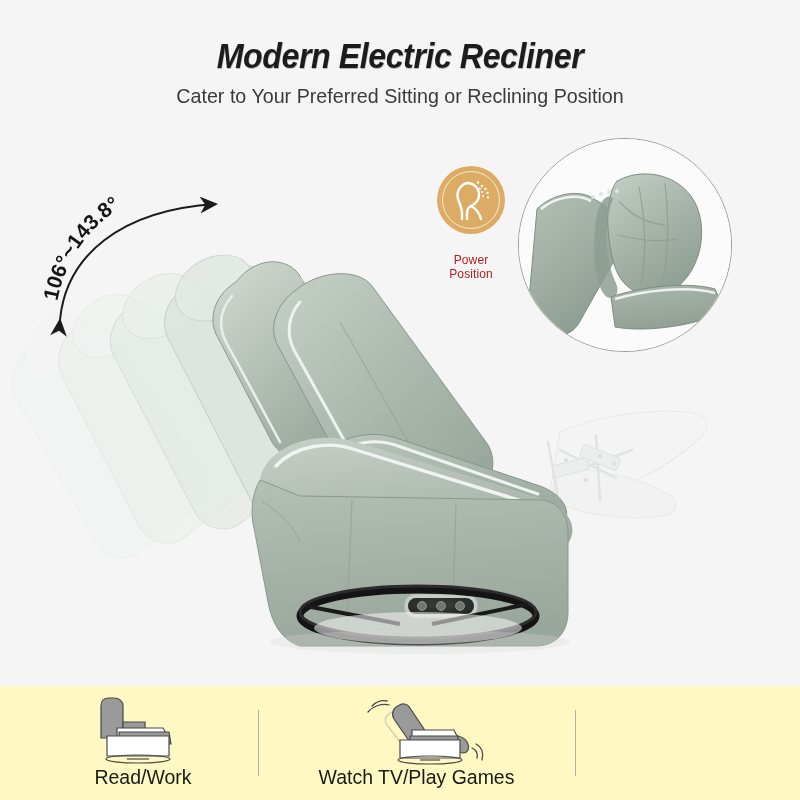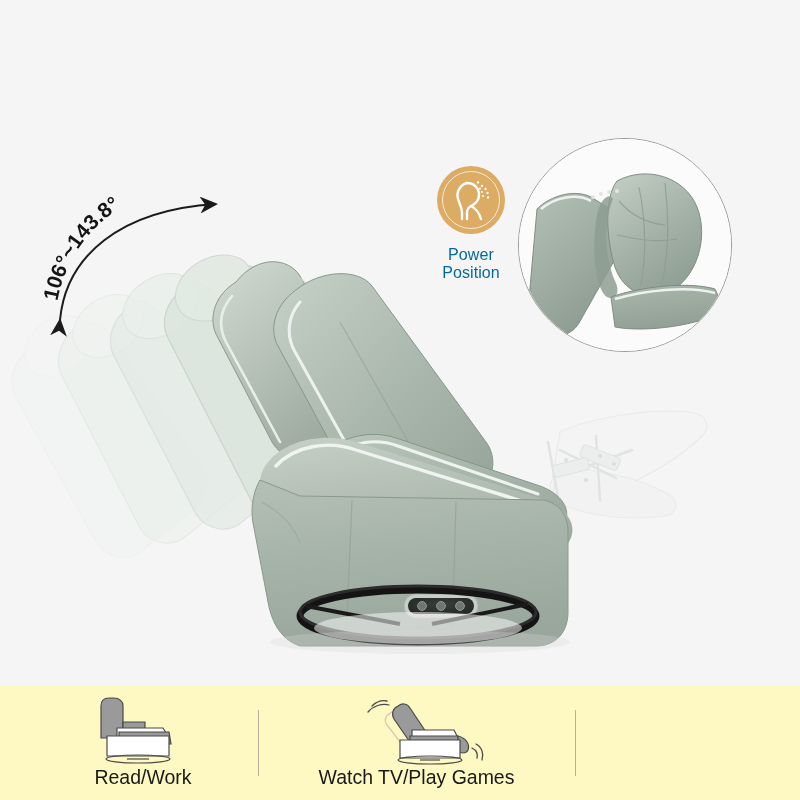--- a/index.html
+++ b/index.html
@@ -30,21 +30,21 @@
   
   #angle-group { position:absolute; left:38px; top:160px; width:260px; height:200px; }
 
   
   #badge-group { position:absolute; left:396px; top:166px; width:150px; height:140px; text-align:center; }
   #badge-circle {
     width:68px; height:68px; border-radius:50%;
     background:#dcab64; margin:0 auto; position:relative;
   }
   #badge-label {
-    margin-top:12px; font-size:16px; color:#0369a1; line-height:1.14;
+    margin-top:20px; font-size:12px; color:#b91c1c; line-height:1.14;
     letter-spacing:.1px;
   }
 
   
   #inset {
     position:absolute; left:518px; top:138px; width:214px; height:214px;
     border-radius:50%; border:1.3px solid #9a9a9a; overflow:hidden;
     background:#fdfdfd;
   }
 
@@ -62,20 +62,24 @@
     font-size:20.5px; color:#191919; line-height:1;
     transform:scaleX(0.95); transform-origin:center; display:block; margin-top:1px;
   }
   .divider { position:absolute; top:24px; width:1.4px; height:66px; background:#b9ae9b; }
 </style>
 </head>
 <body>
 
 <div id="page">
 
+  <div id="header">
+    <div id="title">Modern Electric Recliner</div>
+    <div id="subtitle">Cater to Your Preferred Sitting or Reclining Position</div>
+  </div>
 
   <div id="product">
     <svg width="800" height="520" viewBox="0 0 800 520">
       <defs>
         <linearGradient id="gSeat" x1="0" y1="0" x2="0.25" y2="1">
           <stop offset="0" stop-color="#b9c5bb"></stop>
           <stop offset="0.45" stop-color="#a7b4a9"></stop>
           <stop offset="1" stop-color="#96a499"></stop>
         </linearGradient>
         <linearGradient id="gBack" x1="0.1" y1="0" x2="0.9" y2="1">

